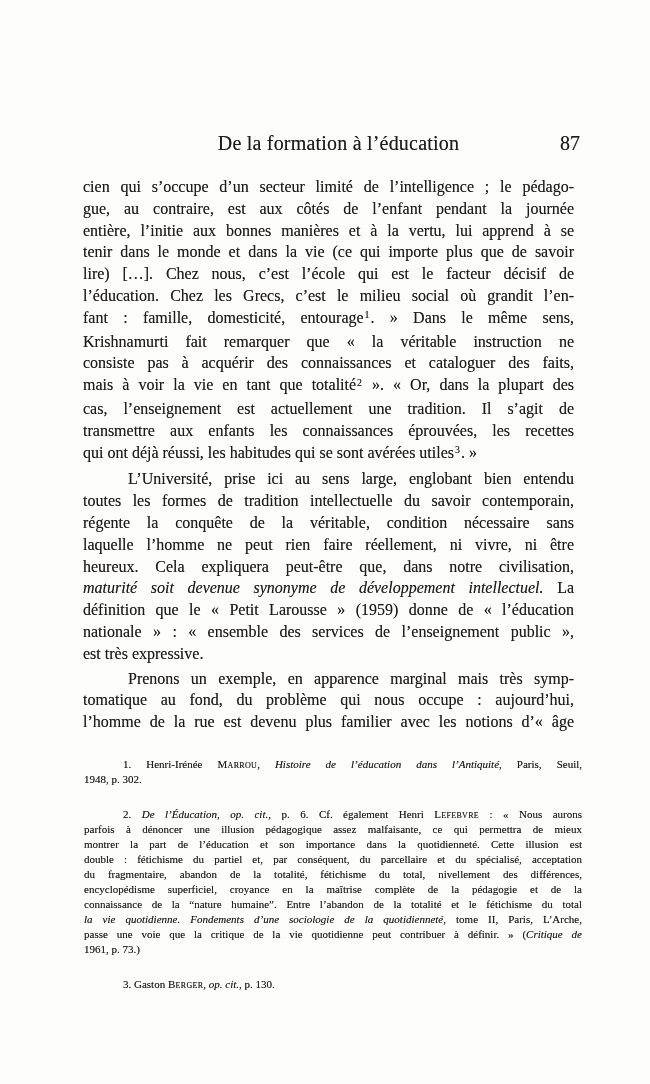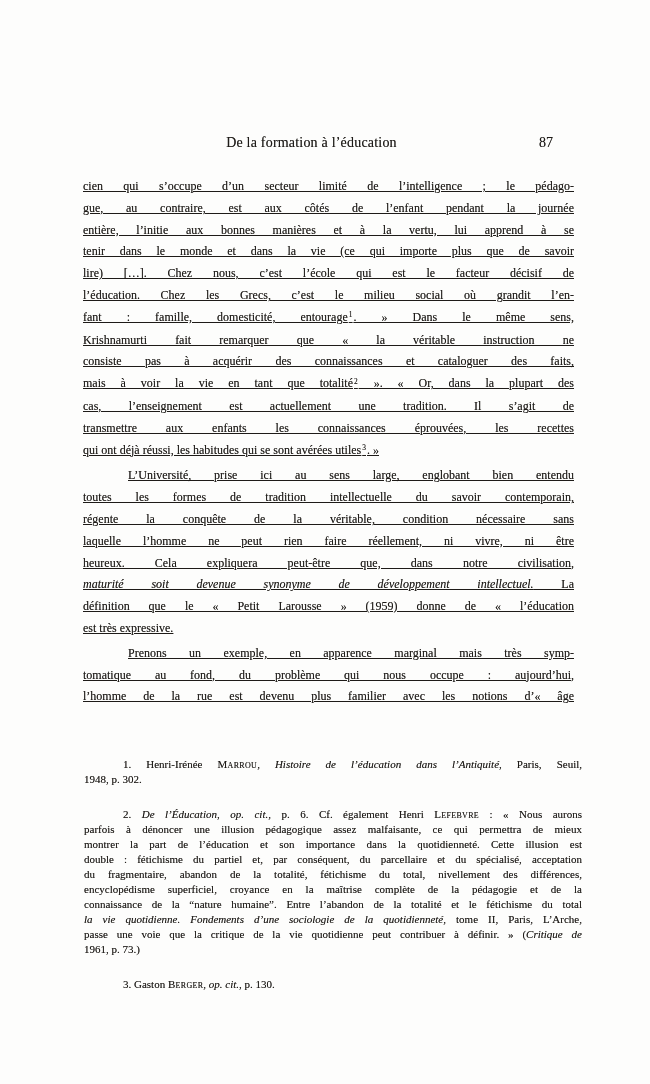--- a/index.html
+++ b/index.html
@@ -6,28 +6,28 @@
   body { width: 650px; height: 1084px; background: #ffffff; }
   .page {
     position: absolute; left: 0; top: 0; width: 650px; height: 1084px;
     background: #fdfdfc;
     font-family: "Liberation Serif", "DejaVu Serif", serif;
     color: #1e1b18;
     text-shadow: 0 0 0.4px rgba(30,27,24,0.55);
     overflow: hidden;
   }
   .running-header {
-    position: absolute; top: 133px; left: 66px; width: 491px; height: 22px;
-    font-size: 14px; line-height: 20px;
+    position: absolute; top: 133px; left: 93px; width: 491px; height: 22px;
+    font-size: 20px; line-height: 20px;
   }
   .header-title { display: block; text-align: center; letter-spacing: 0.2px; }
   .page-number { position: absolute; right: 4px; top: 0; }
   .body-text {
     position: absolute; top: 176px; left: 83px; width: 491px;
-    font-size: 12px; line-height: 21.8px; text-decoration: underline;
+    font-size: 16px; line-height: 21.8px;
   }
   .paragraph + .paragraph { margin-top: 3px; }
   .paragraph.indent .tline:first-child { text-indent: 45px; }
   .tline { text-align: justify; text-align-last: justify; }
   .tline.last { text-align-last: auto; }
   .footnotes {
     position: absolute; top: 757px; left: 84px; width: 498px;
     font-size: 11px; line-height: 15px;
   }
   .footnote + .footnote { margin-top: 20px; }
@@ -64,20 +64,21 @@
         <div class="tline last"><span>qui ont déjà réussi, les habitudes qui se sont avérées utiles</span><span class="s-sup">3</span><span>. »</span></div>
       </div>
       <div class="paragraph indent">
         <div class="tline"><span>L’Université, prise ici au sens large, englobant bien entendu</span></div>
         <div class="tline"><span>toutes les formes de tradition intellectuelle du savoir contemporain,</span></div>
         <div class="tline"><span>régente la conquête de la véritable, condition nécessaire sans</span></div>
         <div class="tline"><span>laquelle l’homme ne peut rien faire réellement, ni vivre, ni être</span></div>
         <div class="tline"><span>heureux. Cela expliquera peut-être que, dans notre civilisation,</span></div>
         <div class="tline"><span class="s-i">maturité soit devenue synonyme de développement intellectuel.</span><span> La</span></div>
         <div class="tline"><span>définition que le « Petit Larousse » (1959) donne de « l’éducation</span></div>
+        <div class="tline"><span>nationale » : « ensemble des services de l’enseignement public »,</span></div>
         <div class="tline last"><span>est très expressive.</span></div>
       </div>
       <div class="paragraph indent">
         <div class="tline"><span>Prenons un exemple, en apparence marginal mais très symp-</span></div>
         <div class="tline"><span>tomatique au fond, du problème qui nous occupe : aujourd’hui,</span></div>
         <div class="tline"><span>l’homme de la rue est devenu plus familier avec les notions d’« âge</span></div>
       </div>
     </div>
   <div class="footnotes">
       <div class="footnote">

